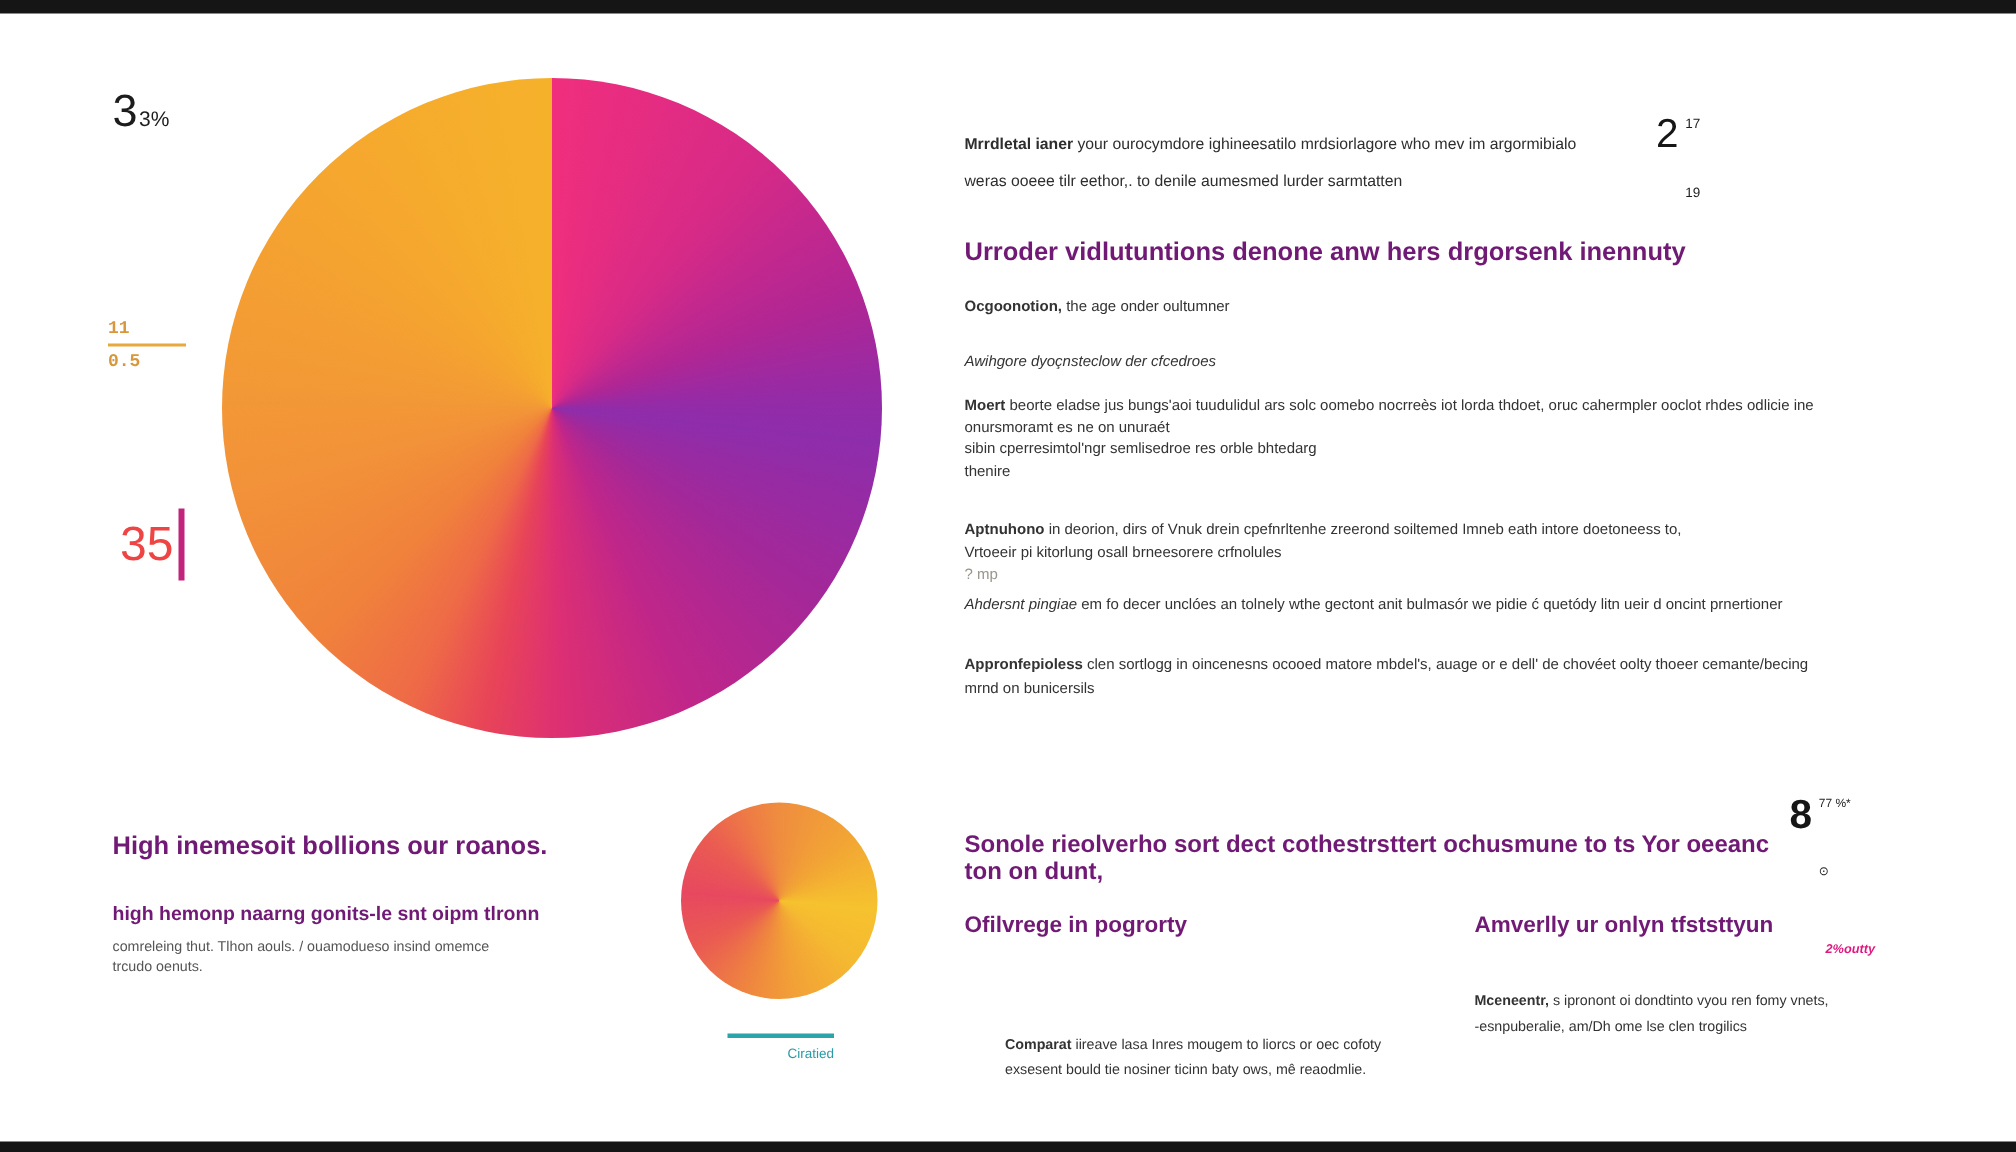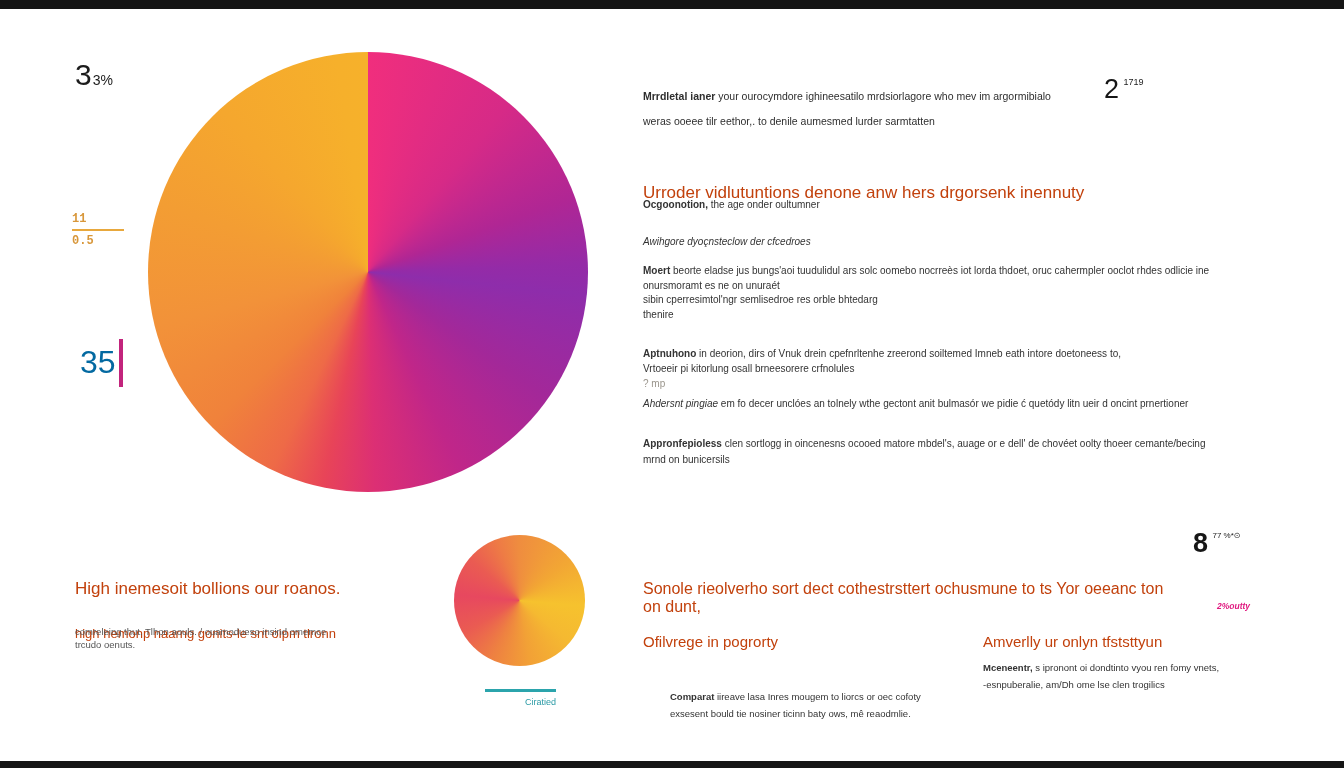--- a/index.html
+++ b/index.html
@@ -22,25 +22,25 @@
   }
   #small-pie{
     left:454px;top:535px;width:131px;height:131px;
     background:conic-gradient(from 0deg,
       #ef8d3f 0deg,#f2a634 50deg,#f6c22e 95deg,#f5b931 130deg,#f2a136 170deg,
       #ee8141 205deg,#ea5b52 240deg,#e7485f 275deg,#ea5b52 310deg,
       #ee7b45 340deg,#ef8d3f 360deg);
   }
   .stat-big{font-size:30px;color:#1c1c1c;letter-spacing:1px;}
   .stat-small{font-size:14px;color:#1c1c1c;}
-  .stack{display:inline-flex;font-size:9px;line-height:10px;color:#1c1c1c;vertical-align:top;margin-top:3px;}
+  .stack{display:inline-flex;flex-direction:column;font-size:9px;line-height:10px;color:#1c1c1c;vertical-align:top;margin-top:3px;gap:36px;}
   .orange-frac{color:#d8973a;font-size:12px;font-weight:700;}
   .frac-line{background:#e8a83d;height:2px;width:52px;}
   .mag-bar{background:#c2247c;width:4px;height:48px;}
-  .h-big{font-weight:400;color:#c2410c;font-size:17px;margin-top:25px;}
+  .h-big{font-weight:700;color:#701a75;font-size:17px;}
   .body-sm{font-size:10.5px;color:#2e2e2e;}
   .body-xs{font-size:10px;color:#333;}
   .lead{font-weight:700;}
   .lead-it{font-weight:400;font-style:italic;margin-top:11px;}
   .faint{color:#9a958c;}
   .note{font-size:9.5px;color:#555;line-height:13px;}
   .teal-line{background:#2ba4ac;height:3px;width:71px;}
   .teal-label{color:#2a9aa5;font-size:9px;text-align:center;width:71px;}
   .pink-label{color:#e0187f;font-size:8.5px;font-style:italic;font-weight:700;}
 </style>
@@ -55,21 +55,21 @@
 <div class="abs" style="left:75px;top:58px;">
   <span class="stat-big">3</span><span class="stat-small">3%</span>
 </div>
 
 <div class="abs" style="left:72px;top:212px;font-family:Liberation Mono, monospace;">
   <div class="orange-frac">11</div>
   <div class="frac-line" style="margin:3px 0;"></div>
   <div class="orange-frac">0.5</div>
 </div>
 
-<div class="abs" style="left:80px;top:344px;font-size:32px;color:#0369a1;">35</div>
+<div class="abs" style="left:80px;top:344px;font-size:32px;color:#ef4444;">35</div>
 <div class="abs mag-bar" style="left:119px;top:339px;"></div>
 
 <div class="abs" style="left:1104px;top:74px;">
   <span style="font-size:27px;color:#161616;">2</span>
   <span class="stack">
     <span>17</span>
     <span>19</span>
   </span>
 </div>
 

